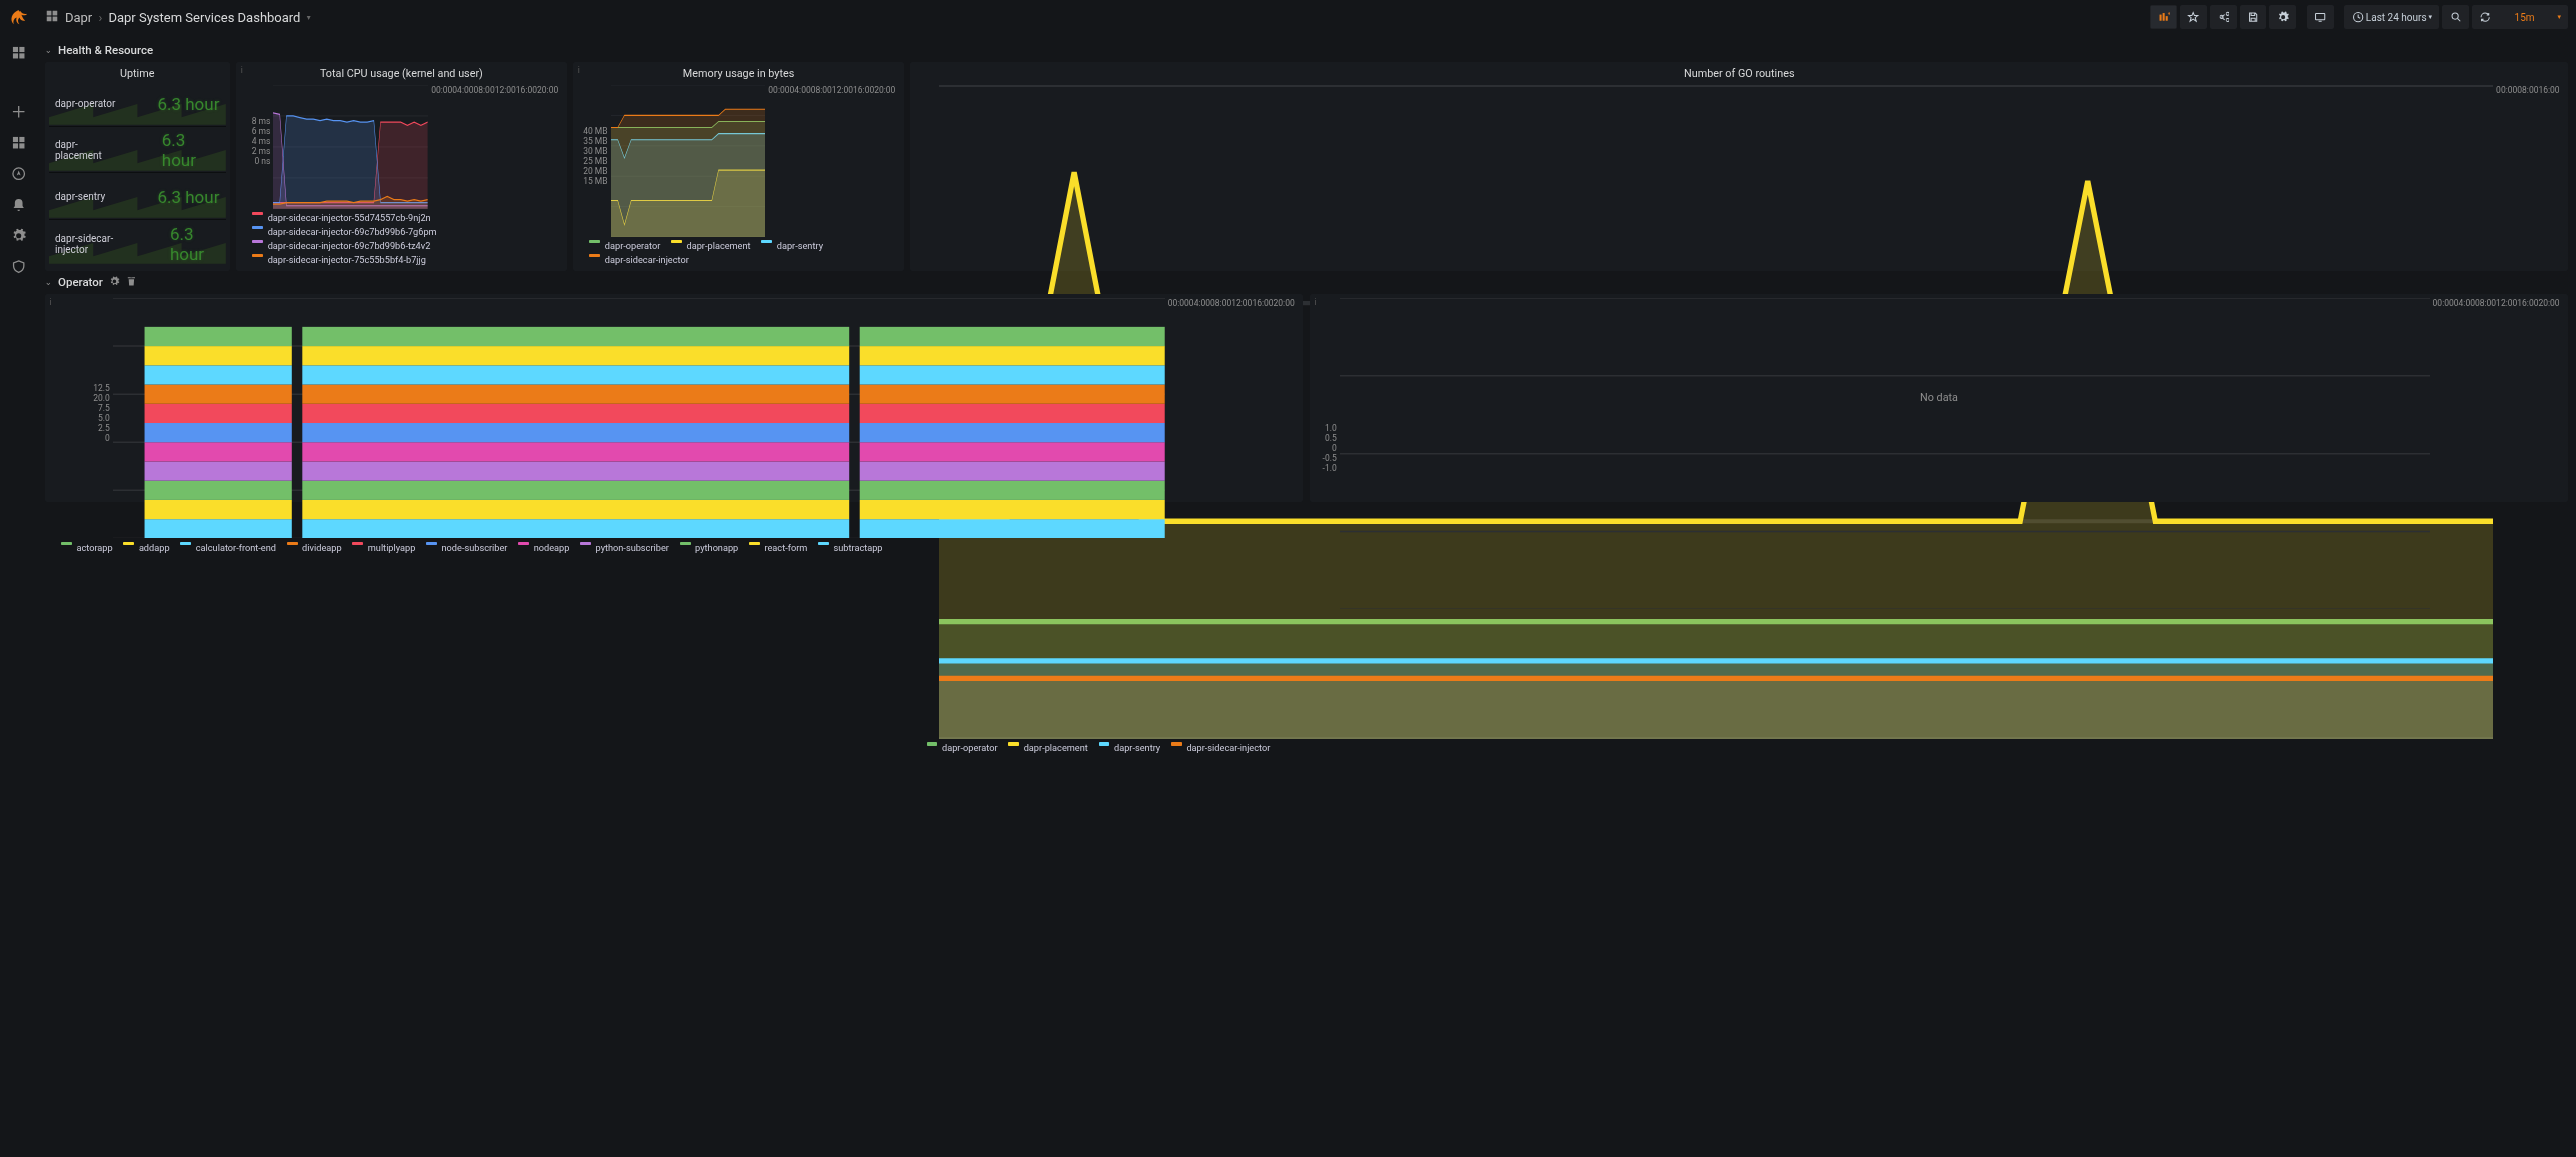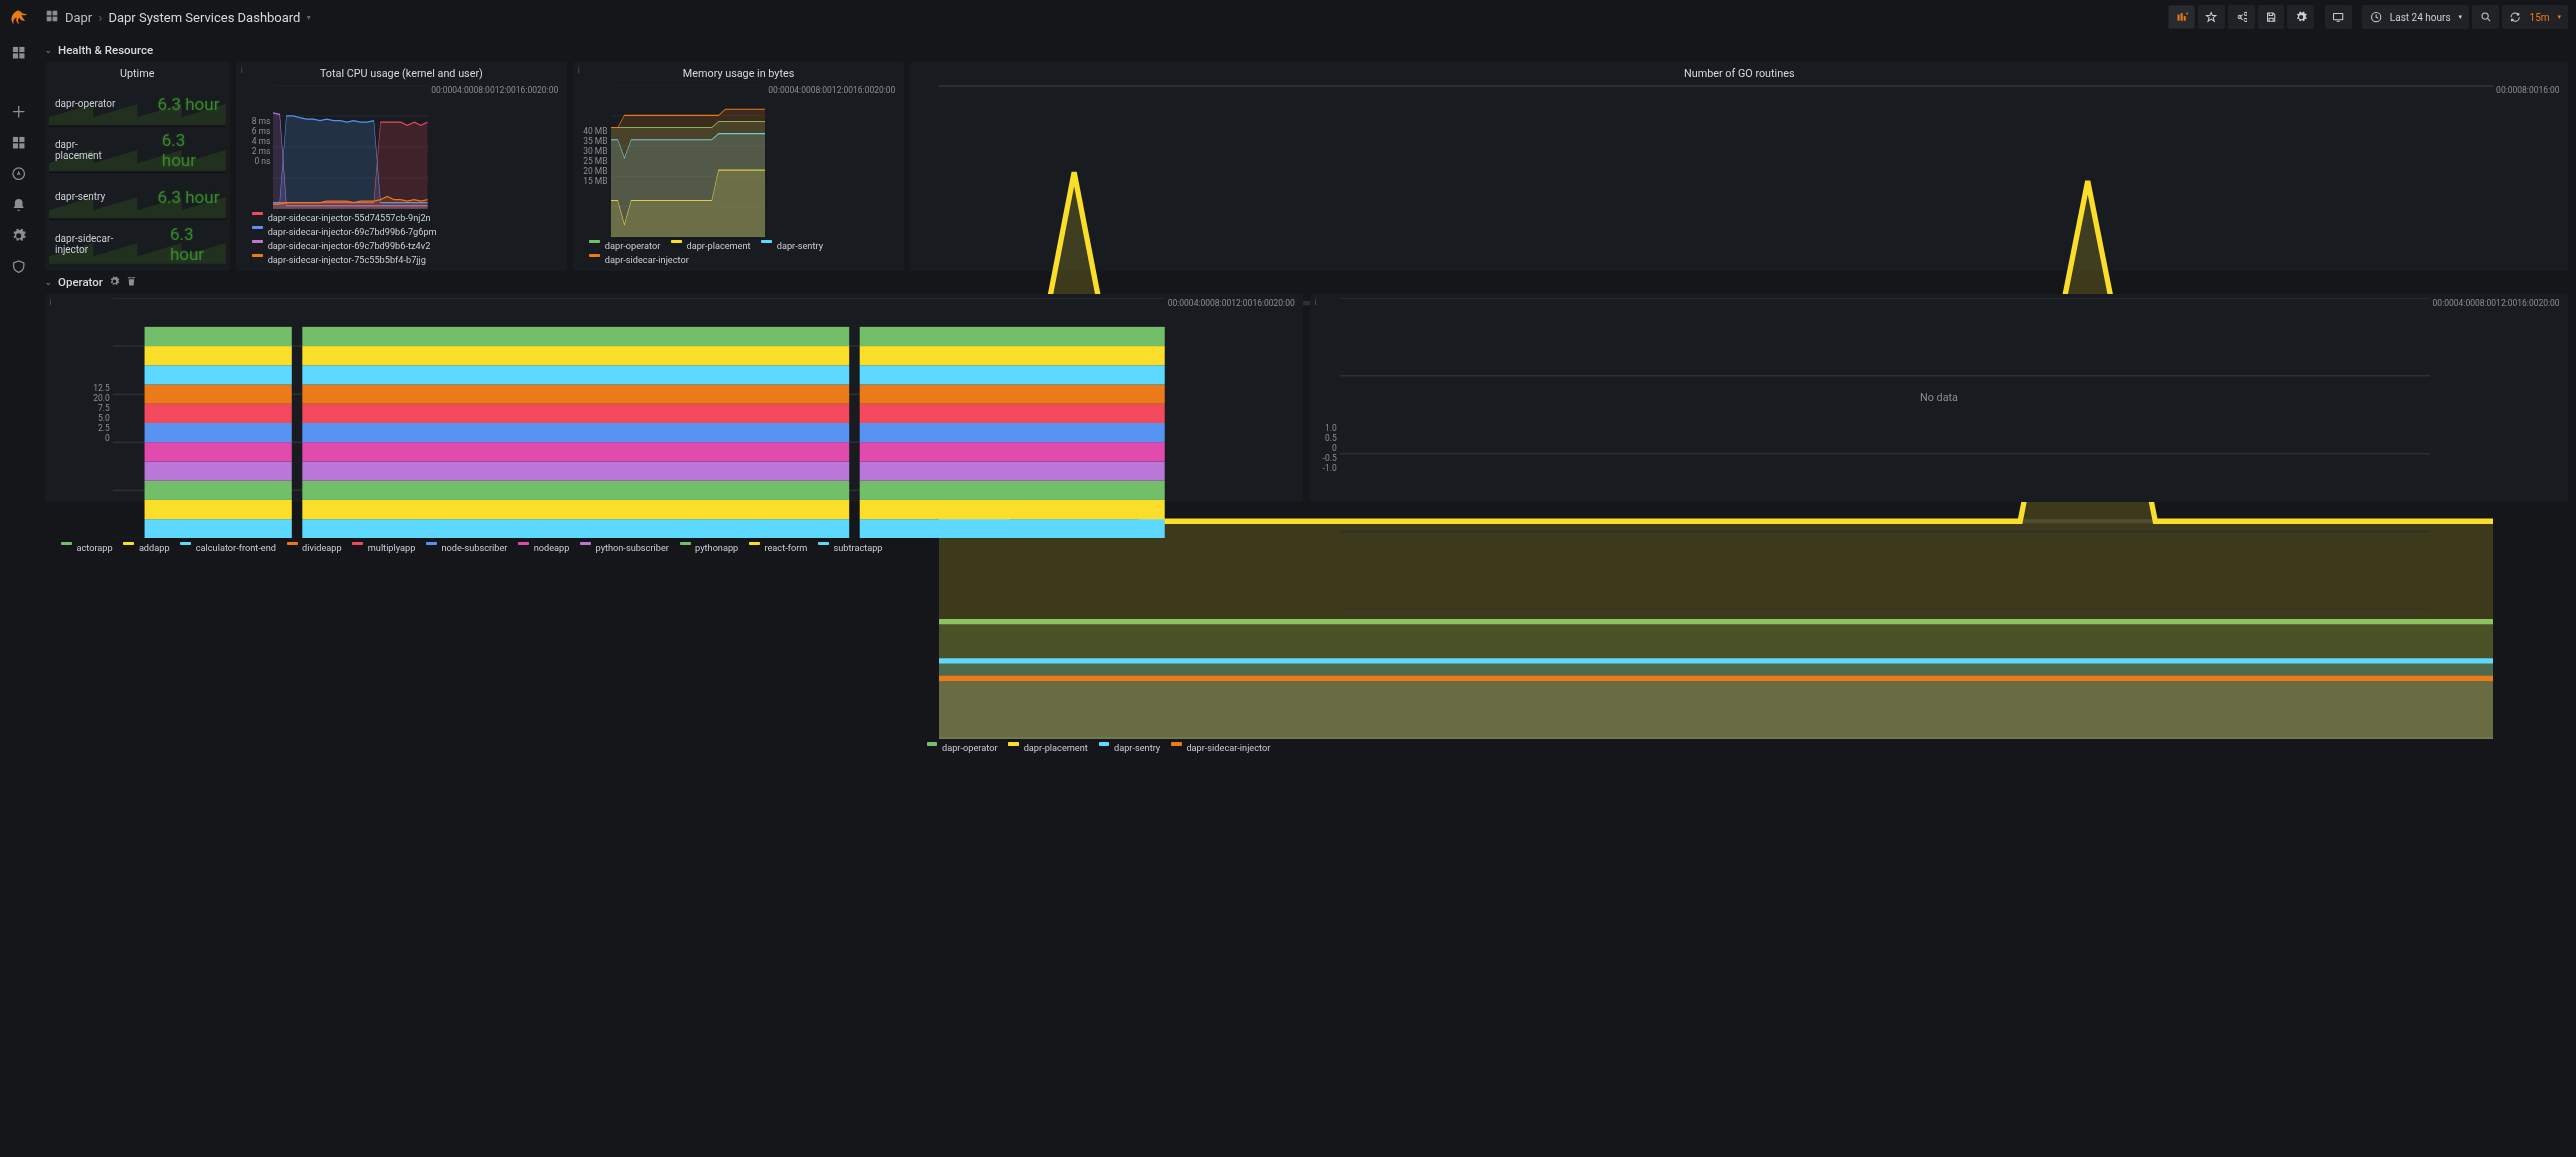--- a/index.html
+++ b/index.html
@@ -170,35 +170,35 @@
             </svg>
           </div>
         <div style="width:4.6px"></div>
         <div class="tb-btn">
             <svg viewBox="0 0 24 24">
               <rect x="3" y="5" width="18" height="12" rx="1" fill="none" stroke="currentColor" stroke-width="2"></rect>
               <path d="M9 20h6" stroke="currentColor" stroke-width="2"></path>
             </svg>
           </div>
         <div style="width:4.6px"></div>
-        <div class="tb-btn" style="gap:8px;">
+        <div class="tb-btn" style="gap:2px;">
           <svg viewBox="0 0 24 24">
               <circle cx="12" cy="12" r="9" fill="none" stroke="currentColor" stroke-width="2"></circle>
               <path d="M12 7v5l4 2" stroke="currentColor" stroke-width="2" fill="none"></path>
             </svg>
           <span>Last 24 hours</span>
           <span style="font-size:7px;">▾</span>
         </div>
         <div class="tb-btn">
             <svg viewBox="0 0 24 24">
               <circle cx="10" cy="10" r="6" fill="none" stroke="currentColor" stroke-width="2"></circle>
               <path d="M15 15l5 5" stroke="currentColor" stroke-width="2"></path>
             </svg>
           </div>
-        <div class="tb-btn" style="gap:8px;justify-content:center;">
+        <div class="tb-btn" style="gap:23px;justify-content:center;">
           <svg viewBox="0 0 24 24">
               <path fill="none" stroke="currentColor" stroke-width="2" d="M4 12a8 8 0 018-8 8 8 0 017 4M20 12a8 8 0 01-8 8 8 8 0 01-7-4M19 4v4h-4M5 20v-4h4"></path>
             </svg>
           <span class="tb-orange">15m</span>
           <span class="tb-orange" style="font-size:7px;">▾</span>
         </div>
       </div>
     </div>
 
     <div class="content">

